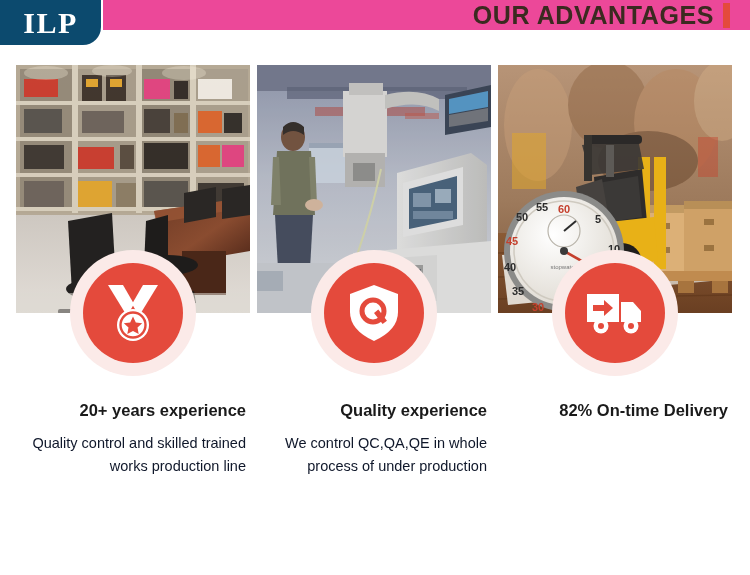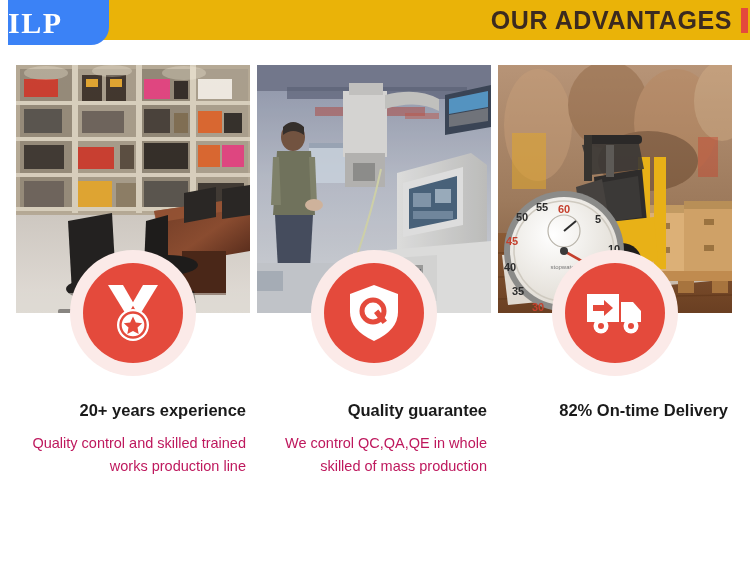--- a/index.html
+++ b/index.html
@@ -25,26 +25,26 @@
     left: 0; top: 0;
     width: 750px;
     height: 56px;
   }
 
   .header-banner {
     position: absolute;
     left: 103px;
     top: 0;
     width: 647px;
-    height: 40px;
-    background: #eab308;
+    height: 30px;
+    background: #ec4899;
     display: flex;
     align-items: center;
     justify-content: flex-end;
-    padding-right: 2px;
+    padding-right: 20px;
   }
 
   .header-title {
     font-size: 25px;
     font-weight: bold;
     letter-spacing: 0.6px;
     color: #3b2a20;
     line-height: 1;
     white-space: nowrap;
   }
@@ -52,28 +52,28 @@
   .header-accent-bar {
     width: 7px;
     height: 25px;
     background: #e44a3c;
     margin-left: 9px;
     flex: none;
   }
 
   .logo-box {
     position: absolute;
-    left: 8px; top: 0;
+    left: 0; top: 0;
     width: 101px;
     height: 45px;
-    background: #3b82f6;
+    background: #0c4a6e;
     border-bottom-right-radius: 18px;
     display: flex;
     align-items: center;
-    justify-content: flex-start;
+    justify-content: center;
   }
 
   .logo-text {
     color: #ffffff;
     font-family: "Liberation Serif", serif;
     font-weight: bold;
     font-size: 30px;
     letter-spacing: 1.5px;
     line-height: 1;
   }
@@ -145,21 +145,21 @@
   .card-title {
     font-size: 16.5px;
     font-weight: bold;
     color: #1a1a1a;
     line-height: 1.2;
     margin-bottom: 11px;
   }
 
   .card-desc {
     font-size: 14.5px;
-    color: #be185d;
+    color: #0f172a;
     line-height: 1.62;
   }
 </style>
 </head>
 <body>
 
 <div id="page">
 
   <div class="header">
 
@@ -366,22 +366,22 @@
         <div class="badge-circle">
           <svg width="52" height="58" viewBox="0 0 52 58">
             <path d="M26 1 L50 10 L50 28 Q50 46 26 57 Q2 46 2 28 L2 10 Z" fill="#ffffff"></path>
             <circle cx="25" cy="27" r="11" fill="none" stroke="#e44a3c" stroke-width="5"></circle>
             <rect x="26" y="29" width="5.5" height="14" transform="rotate(-38 26 29)" fill="#e44a3c"></rect>
           </svg>
         </div>
       </div>
 
       <div class="card-body">
-        <div class="card-title">Quality guarantee</div>
-        <div class="card-desc">We control QC,QA,QE in whole skilled of mass production</div>
+        <div class="card-title">Quality experience</div>
+        <div class="card-desc">We control QC,QA,QE in whole process of under production</div>
       </div>
     </div>
 
     <div class="card">
       <div class="card-media">
         <svg viewBox="0 0 234 248" preserveAspectRatio="none">
           <defs>
             <linearGradient id="s3bg" x1="0" y1="0" x2="0" y2="1">
               <stop offset="0%" stop-color="#b79477"></stop>
                 <stop offset="55%" stop-color="#9d7a5c"></stop>

